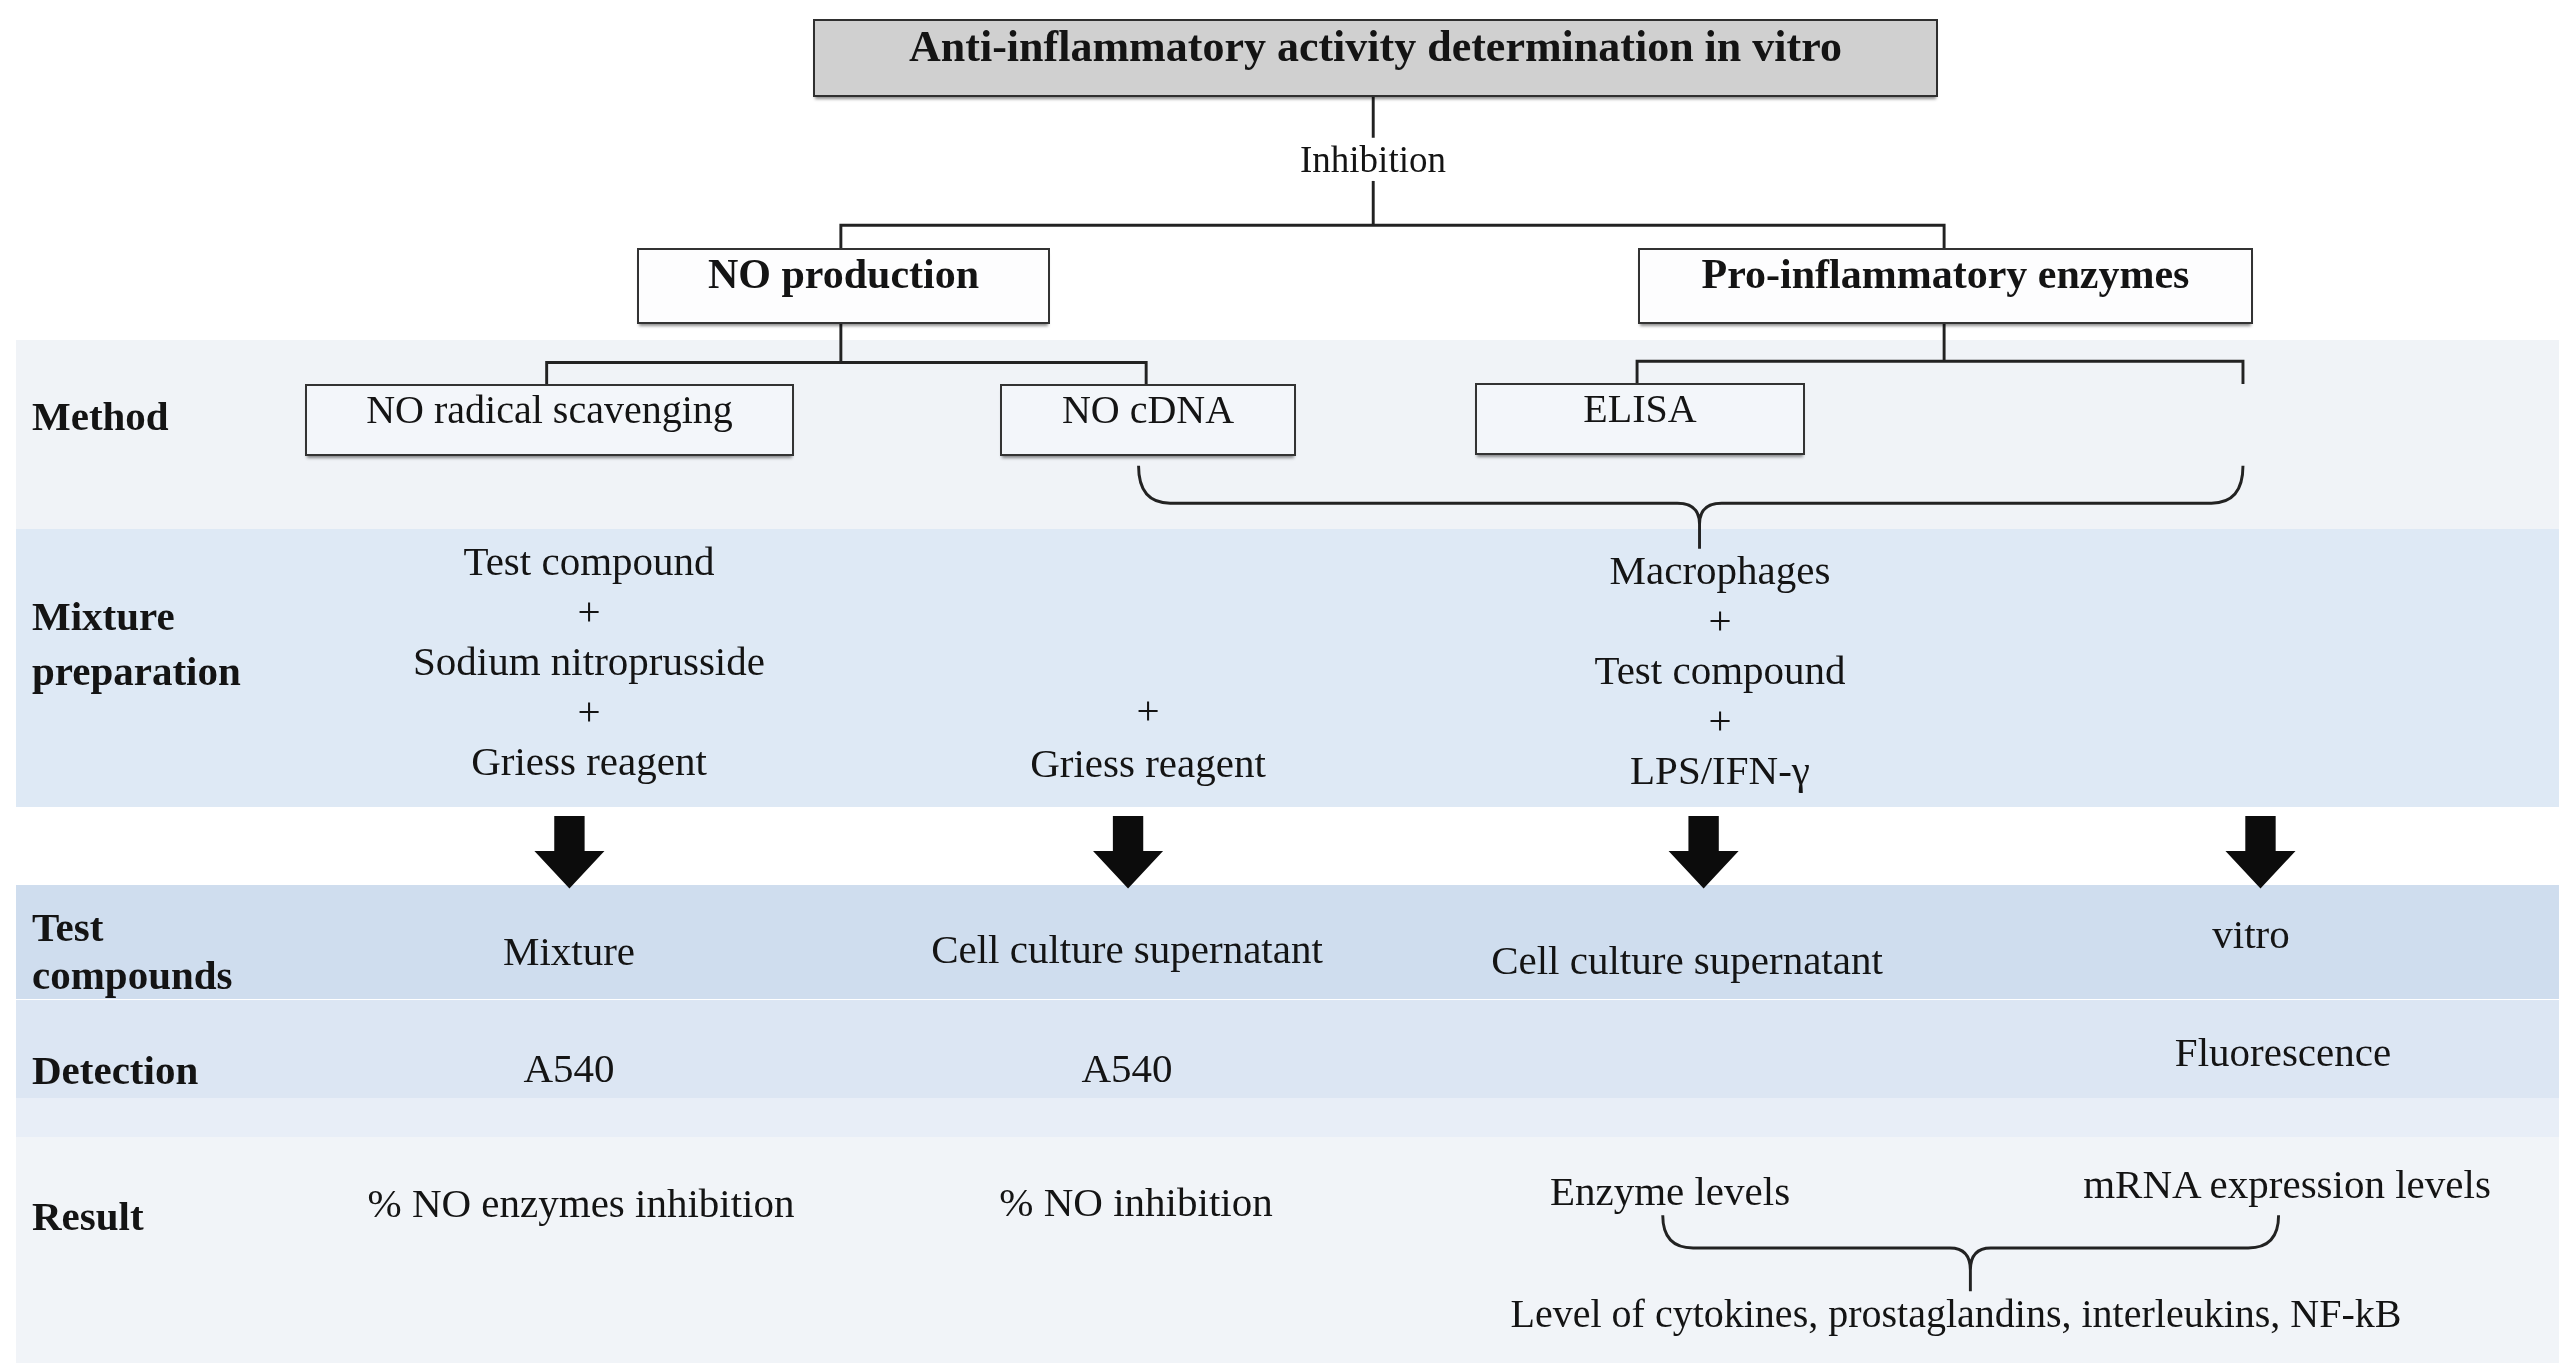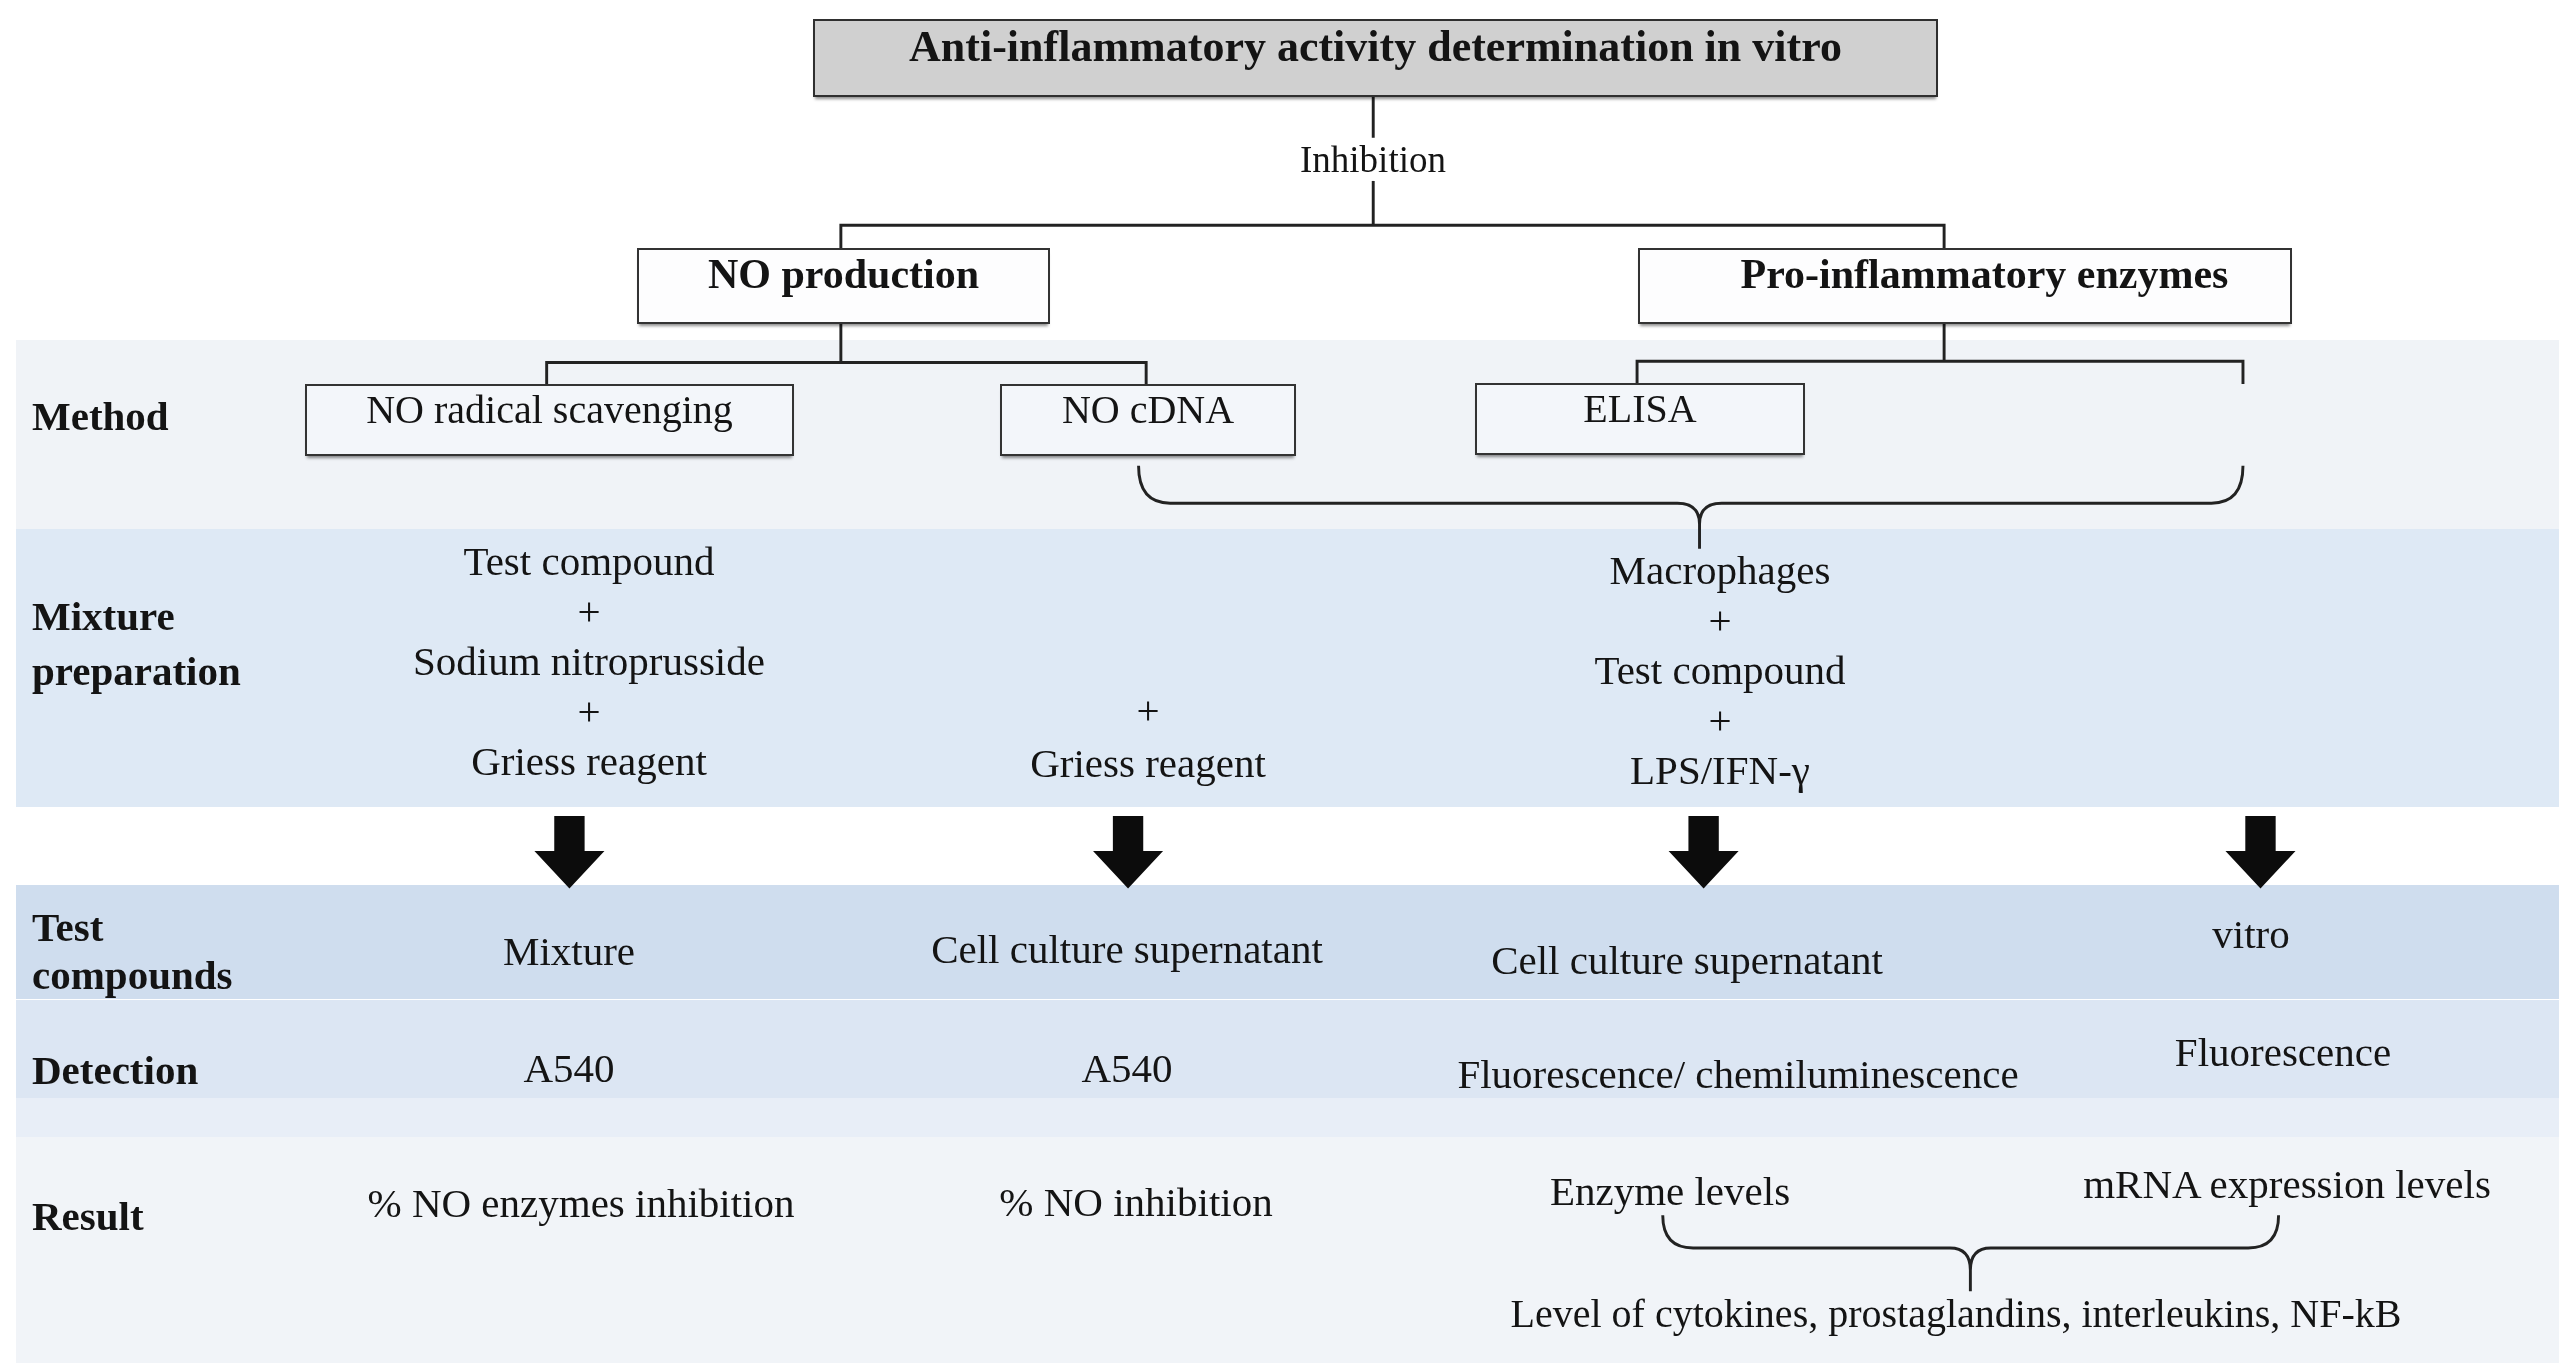--- a/index.html
+++ b/index.html
@@ -31,21 +31,21 @@
     white-space:nowrap;
   }
   .box-title{
     left:813px;top:18.7px;width:1121px;height:74px;
     background:var(--title-fill,#d0d0d0);
     border:2.3px solid #2f2f2f;
     font-size:44px;font-weight:bold;
   }
   .box-branch{font-size:42px;font-weight:bold;}
   .box-branch-left{left:637px;top:248px;width:409px;height:72px;}
-  .box-branch-right{left:1638px;top:248px;width:611px;height:72px;padding-left:39px;}
+  .box-branch-right{left:1638px;top:248px;width:611px;height:72px;}
   .box-method{font-size:40px;background:var(--methodbox-fill,#f3f6fa);}
   .box-m1{left:305px;top:384px;width:485px;height:68px;}
   .box-m2{left:1000px;top:384px;width:292px;height:68px;}
   .box-m3{left:1475px;top:383px;width:326px;height:68px;}
   .box-m4{left:2083px;top:383px;width:321px;height:68px;}
 
   .txt{position:absolute;transform:translate(-50%,-50%);white-space:nowrap;font-size:41px;text-align:center;}
   .row-label{position:absolute;left:32px;transform:translateY(-50%);font-weight:bold;font-size:41px;line-height:55px;white-space:nowrap;}
   .stack{line-height:50px;margin-left:20px;}
   .inhibition{font-size:37px;}
@@ -131,21 +131,20 @@
     <div>LPS/IFN-γ</div>
   </div>
 
   <div class="txt" style="left:569px;top:951px;">Mixture</div>
   <div class="txt" style="left:1127px;top:949px;">Cell culture supernatant</div>
   <div class="txt" style="left:1687px;top:960px;">Cell culture supernatant</div>
   <div class="txt" style="left:2251px;top:934px;">vitro</div>
 
   <div class="txt" style="left:569px;top:1068px;">A540</div>
   <div class="txt" style="left:1127px;top:1068px;">A540</div>
-  <div class="txt" style="left:1738px;top:1074px;">Fluorescence/ chemiluminescence</div>
   <div class="txt" style="left:2283px;top:1052px;">Fluorescence</div>
 
   <div class="txt" style="left:581px;top:1203px;">% NO enzymes inhibition</div>
   <div class="txt" style="left:1136px;top:1202px;">% NO inhibition</div>
   <div class="txt" style="left:1670px;top:1191px;">Enzyme levels</div>
   <div class="txt" style="left:2287px;top:1184px;">mRNA expression levels</div>
 
   <div class="txt note" style="left:1956px;top:1313px;">Level of cytokines, prostaglandins, interleukins, NF-kB</div>
 
 </div>

